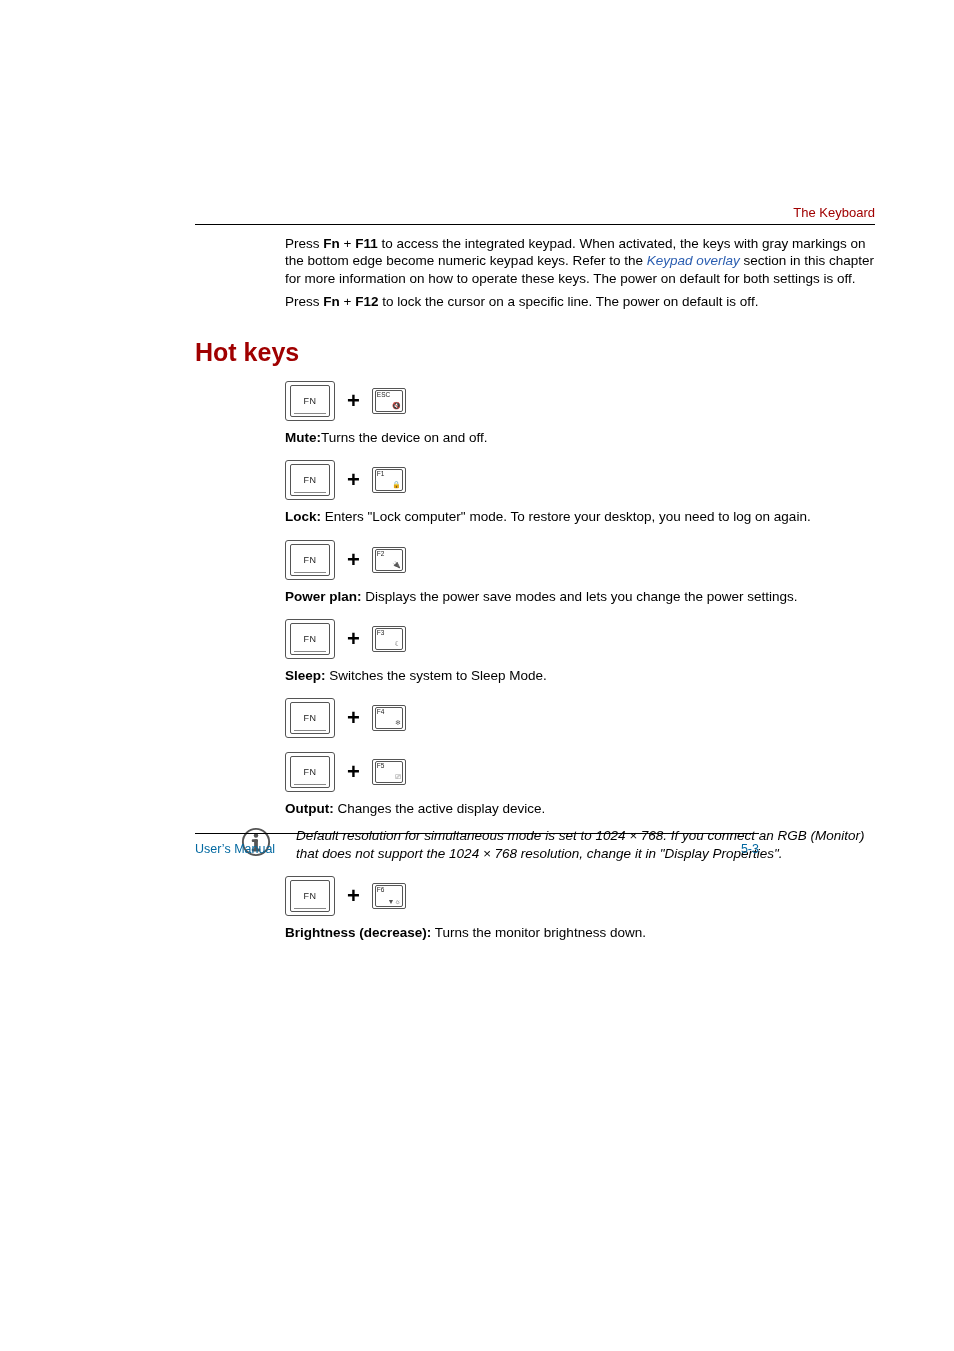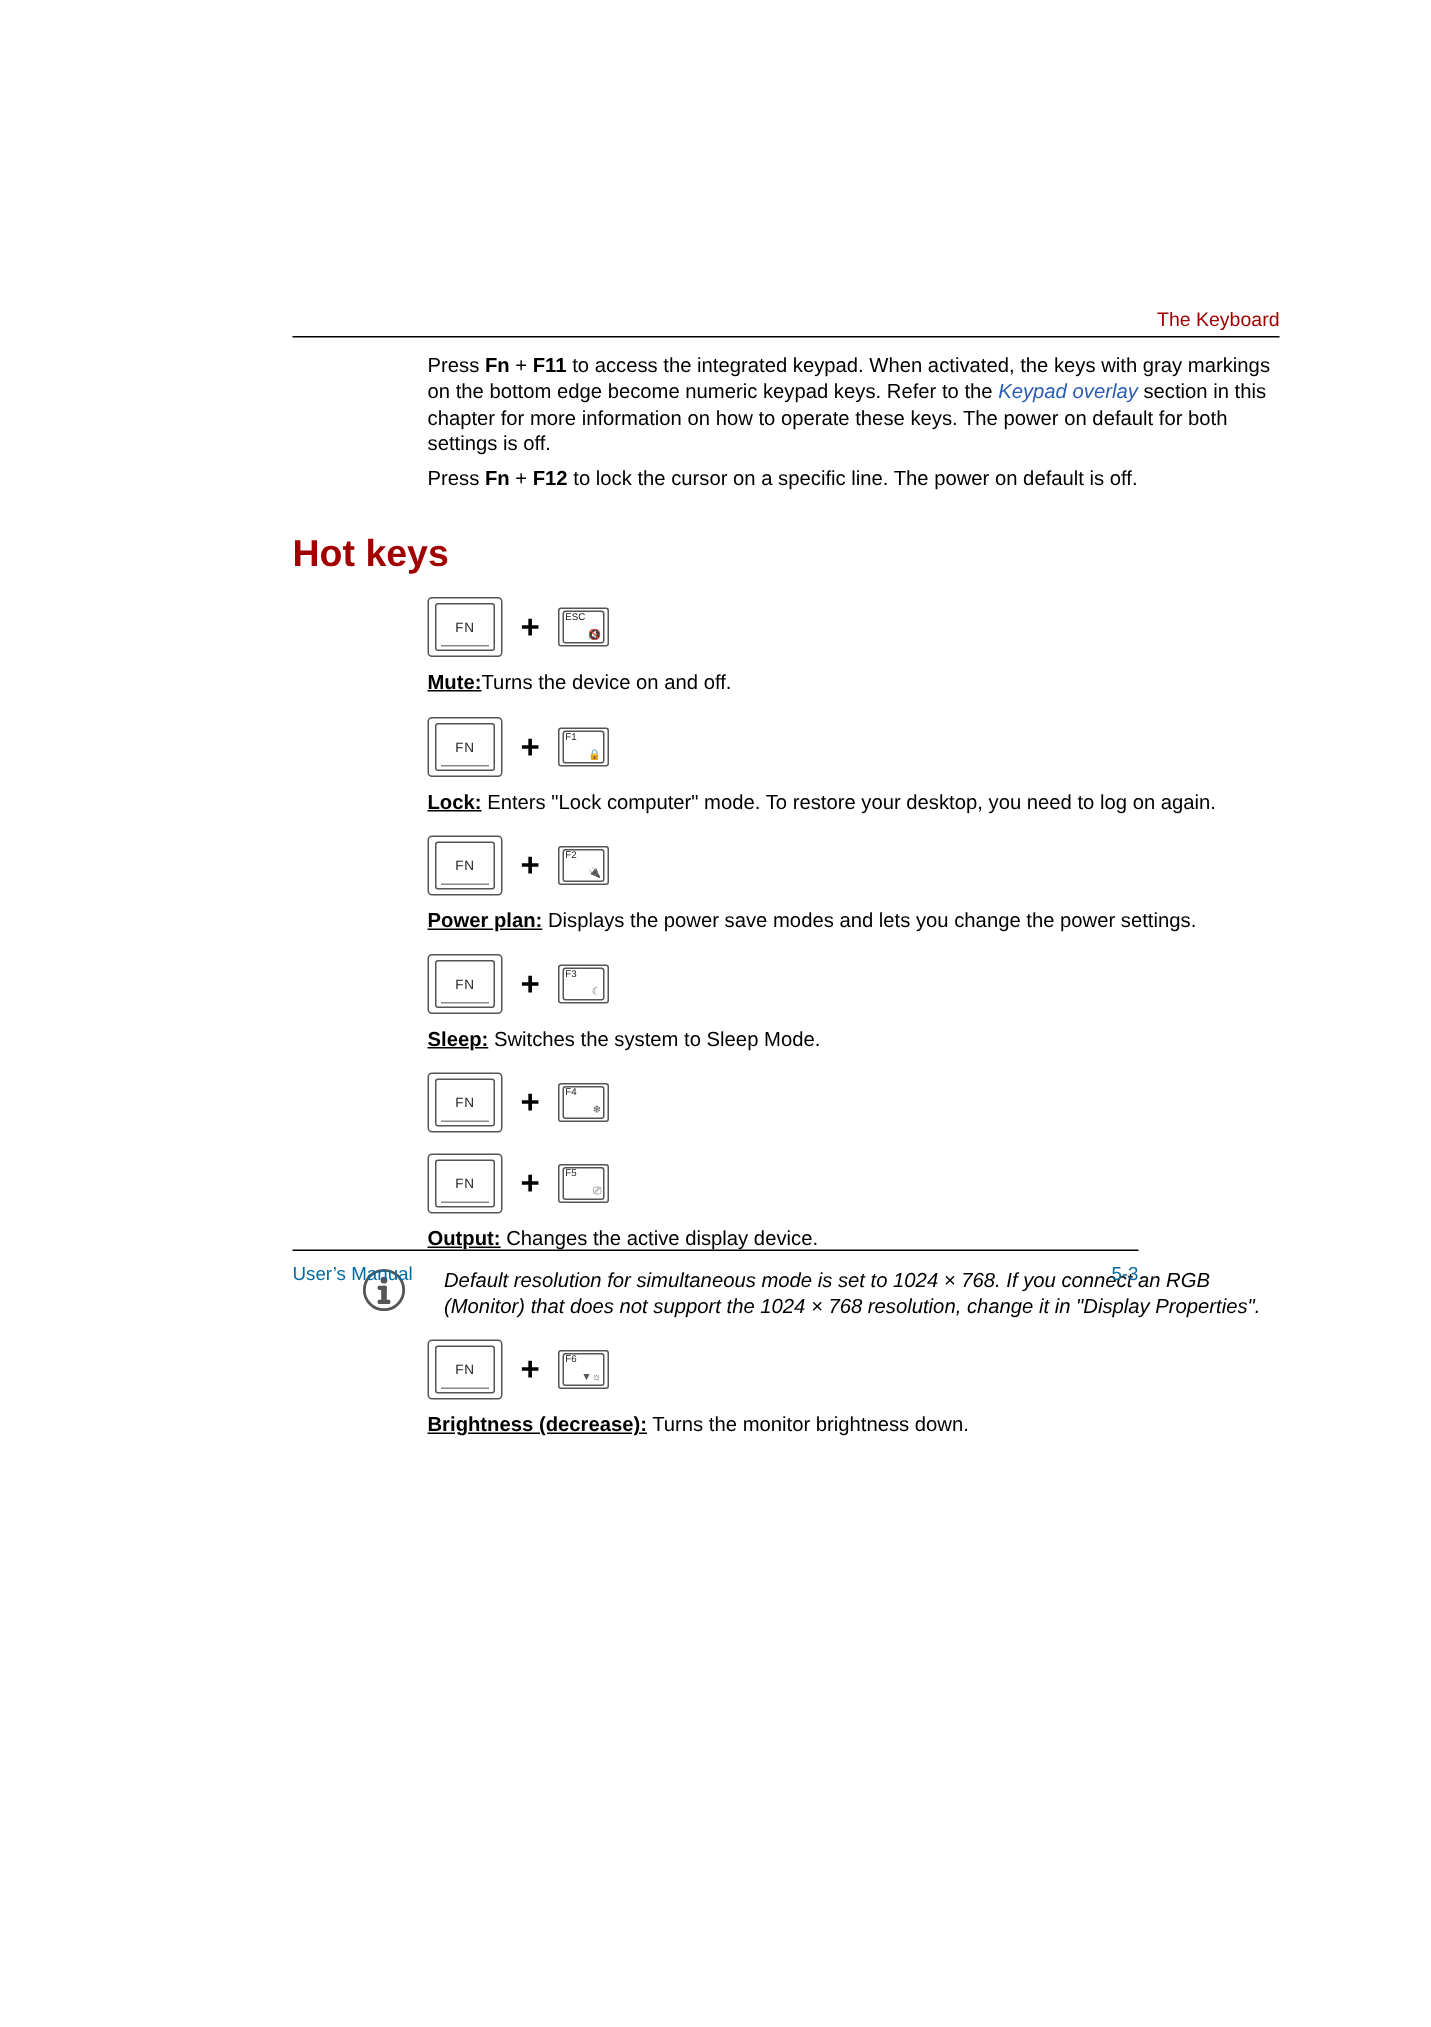--- a/index.html
+++ b/index.html
@@ -8,21 +8,21 @@
     background: #fff;
     font-family: Arial, Helvetica, sans-serif;
     color: #000;
     width: 954px;
   }
   .page {
     width: 954px;
     height: 1116px;
     position: relative;
     box-sizing: border-box;
-    padding: 205px 101px 0 195px;
+    padding: 205px 79px 0 195px;
   }
   .header-line {
     border: none;
     border-top: 1px solid #000;
     margin: 4px 0 0 0;
   }
   .header-label {
     text-align: right;
     font-size: 13px;
     color: #A00000;
@@ -115,21 +115,21 @@
   .keycap-fkey .glyph {
     position: absolute;
     bottom: 4px; right: 5px;
     font-size: 7px;
     color: #555;
   }
   .desc {
     font-size: 13.5px;
     line-height: 1.28;
   }
-  .desc b { font-weight: bold; text-decoration: underline; }
+  .desc b { font-weight: bold; }
   .note-row {
     display: flex;
     gap: 25px;
     margin-left: -44px;
     margin-top: 10px;
     margin-bottom: 8px;
     align-items: flex-start;
   }
   .info-icon {
     width: 30px; height: 30px;

